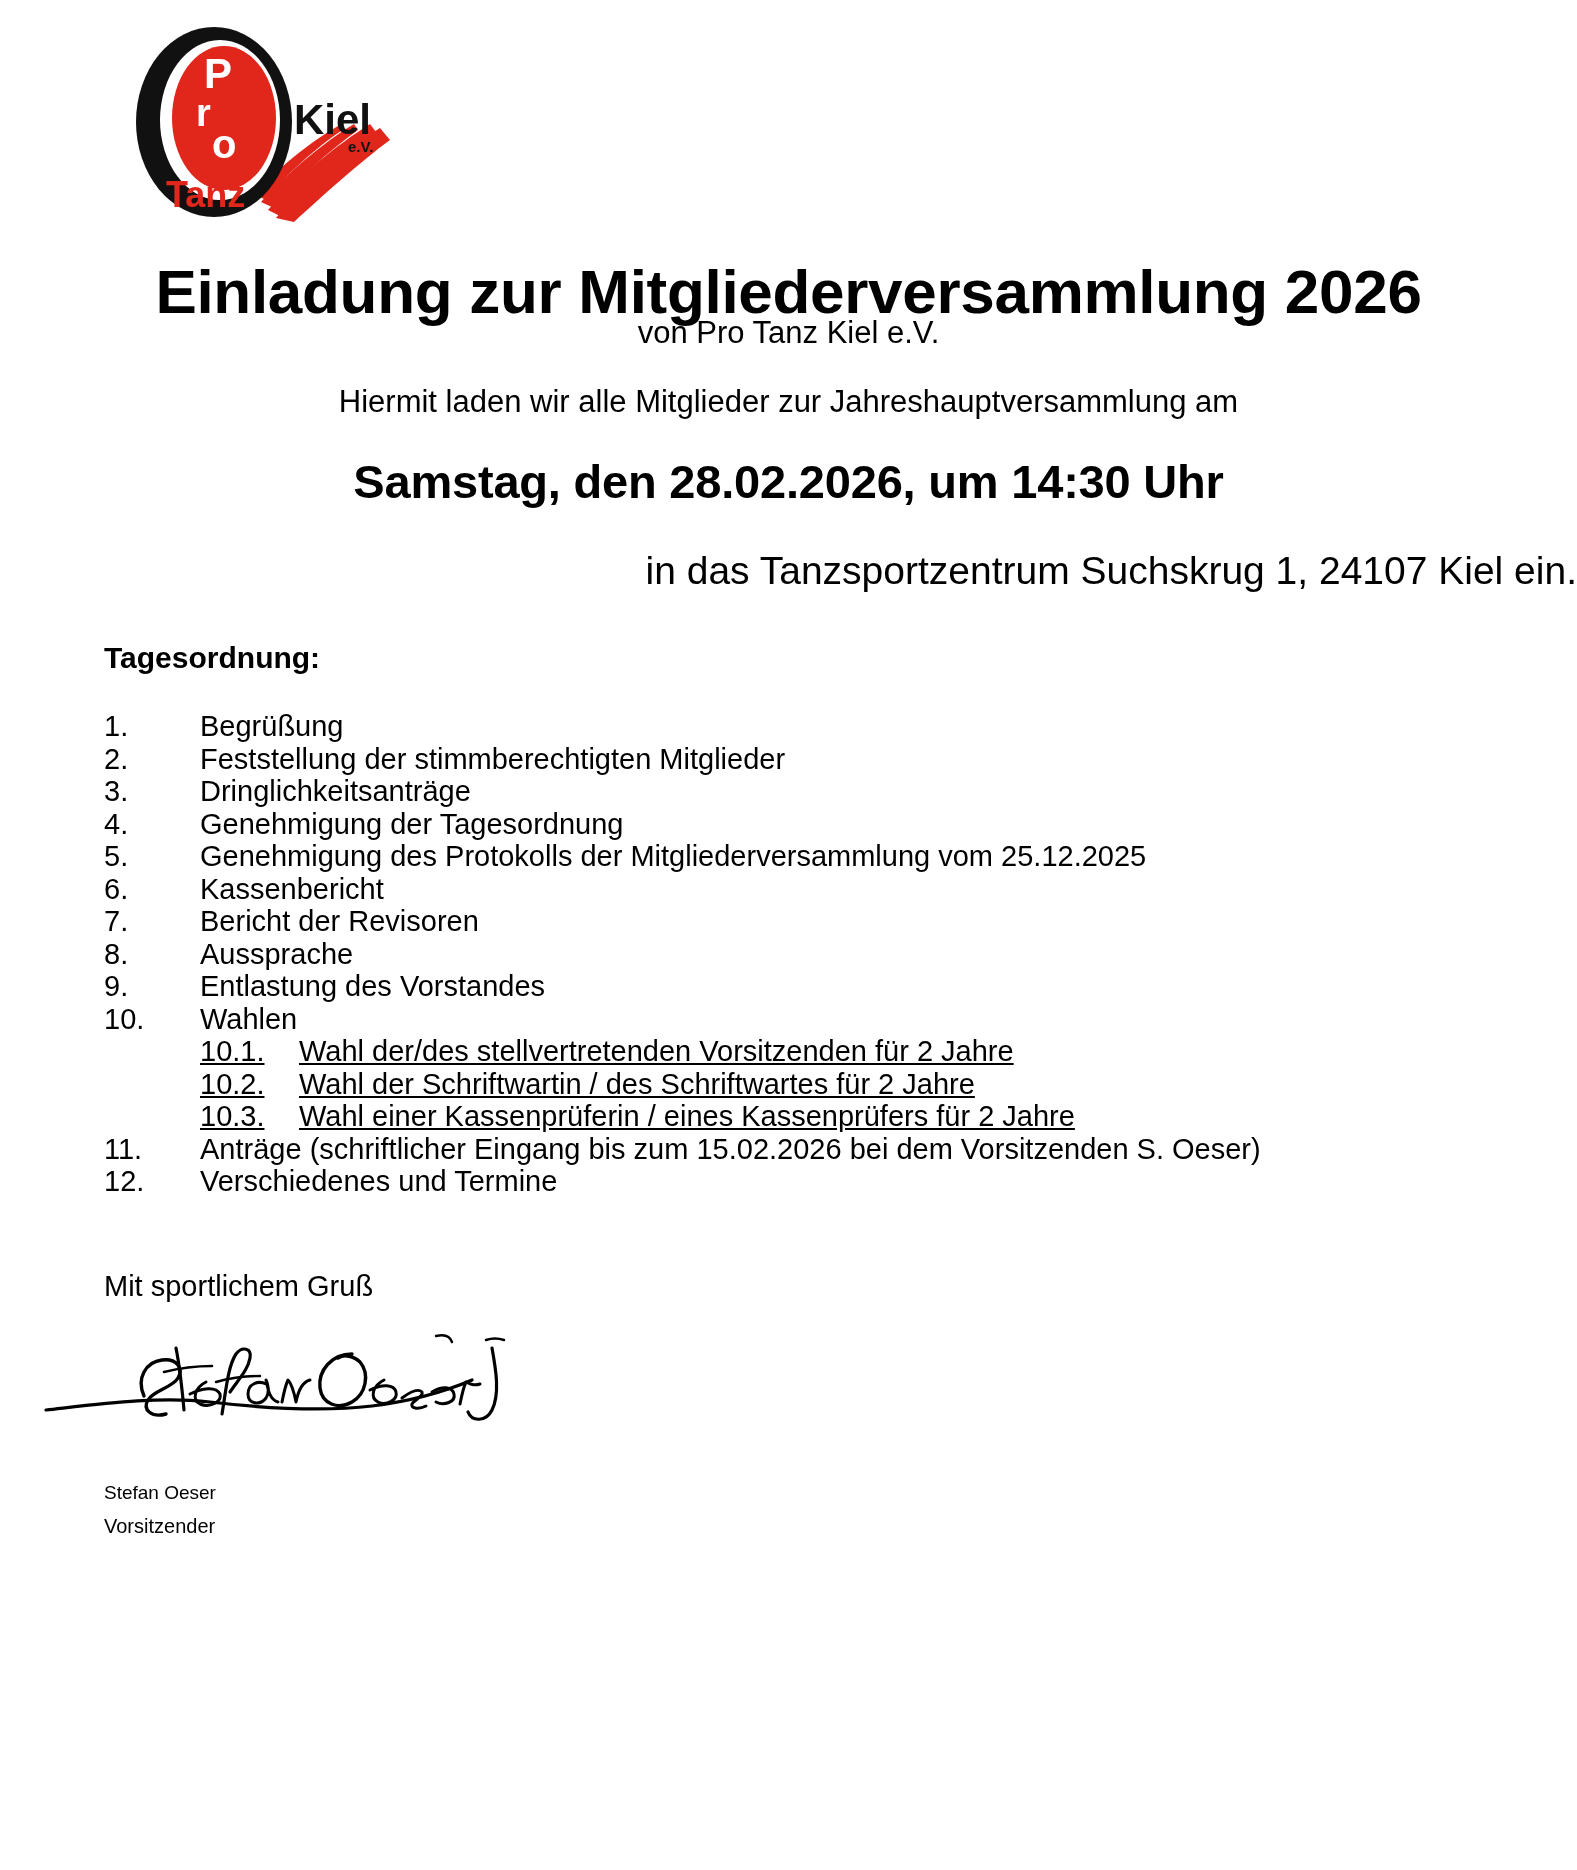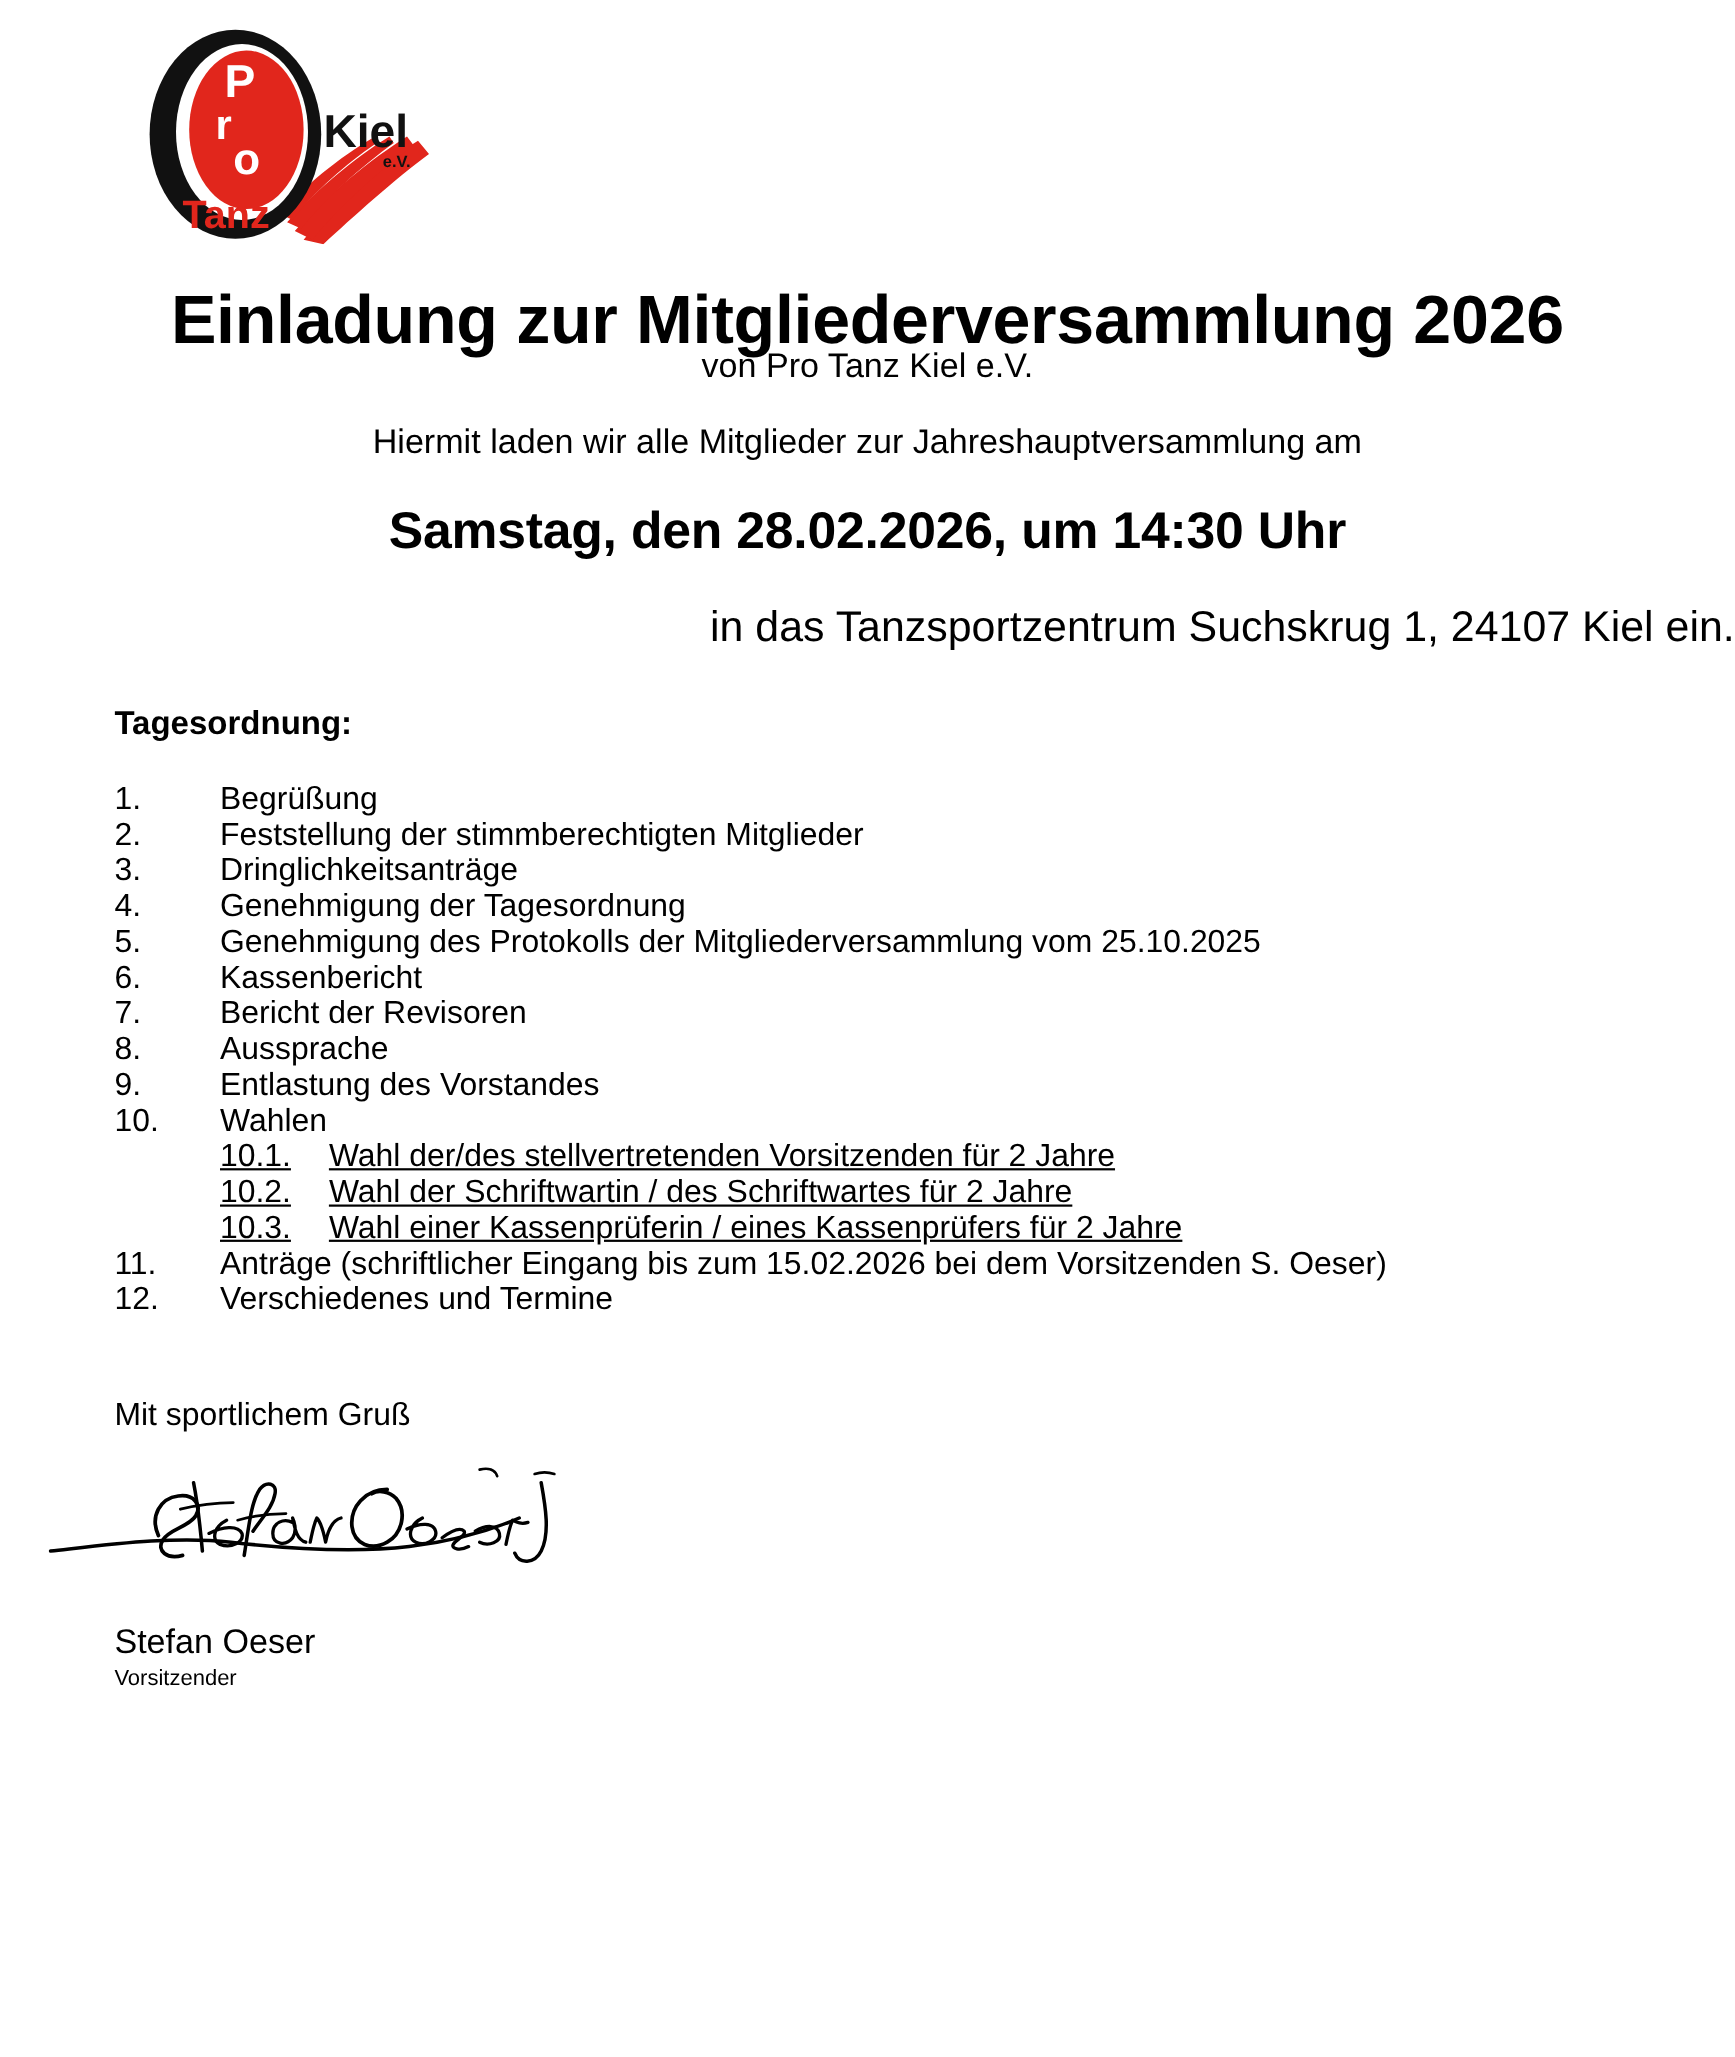--- a/index.html
+++ b/index.html
@@ -135,21 +135,21 @@
     position: absolute;
     left: 40px;
     top: 1318px;
     width: 480px;
     height: 130px;
   }
   .sig-name {
     position: absolute;
     left: 104px;
     top: 1476px;
-    font-size: 31px;
+    font-size: 19px;
     line-height: 33px;
   }
   .sig-role {
     position: absolute;
     left: 104px;
     top: 1510px;
     font-size: 20px;
     line-height: 33px;
   }
 </style>
@@ -210,21 +210,21 @@
       <div class="agenda-row">
         <span class="num">3.</span>
         <span class="txt">Dringlichkeitsanträge</span>
       </div>
       <div class="agenda-row">
         <span class="num">4.</span>
         <span class="txt">Genehmigung der Tagesordnung</span>
       </div>
       <div class="agenda-row">
         <span class="num">5.</span>
-        <span class="txt">Genehmigung des Protokolls der Mitgliederversammlung vom 25.10.2025</span>
+        <span class="txt">Genehmigung des Protokolls der Mitgliederversammlung vom 25.12.2025</span>
       </div>
       <div class="agenda-row">
         <span class="num">6.</span>
         <span class="txt">Kassenbericht</span>
       </div>
       <div class="agenda-row">
         <span class="num">7.</span>
         <span class="txt">Bericht der Revisoren</span>
       </div>
       <div class="agenda-row">

